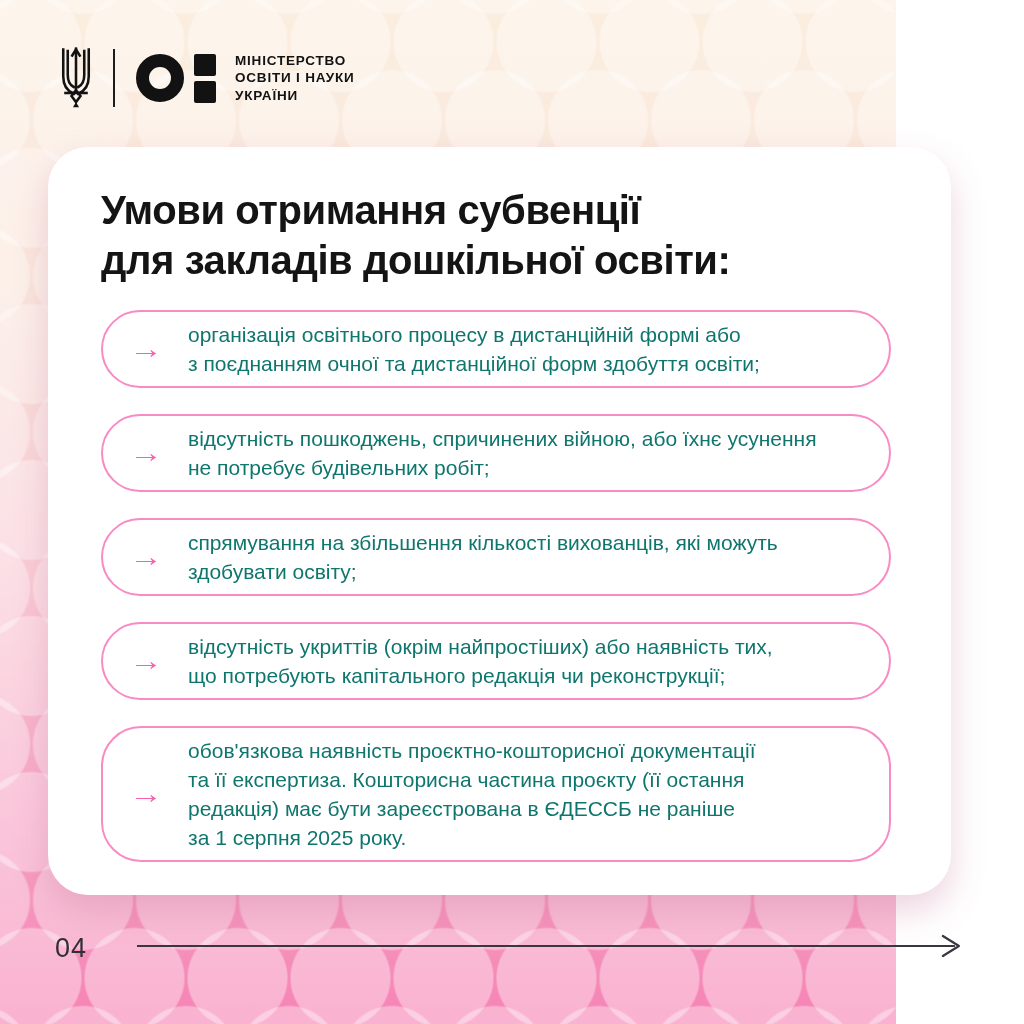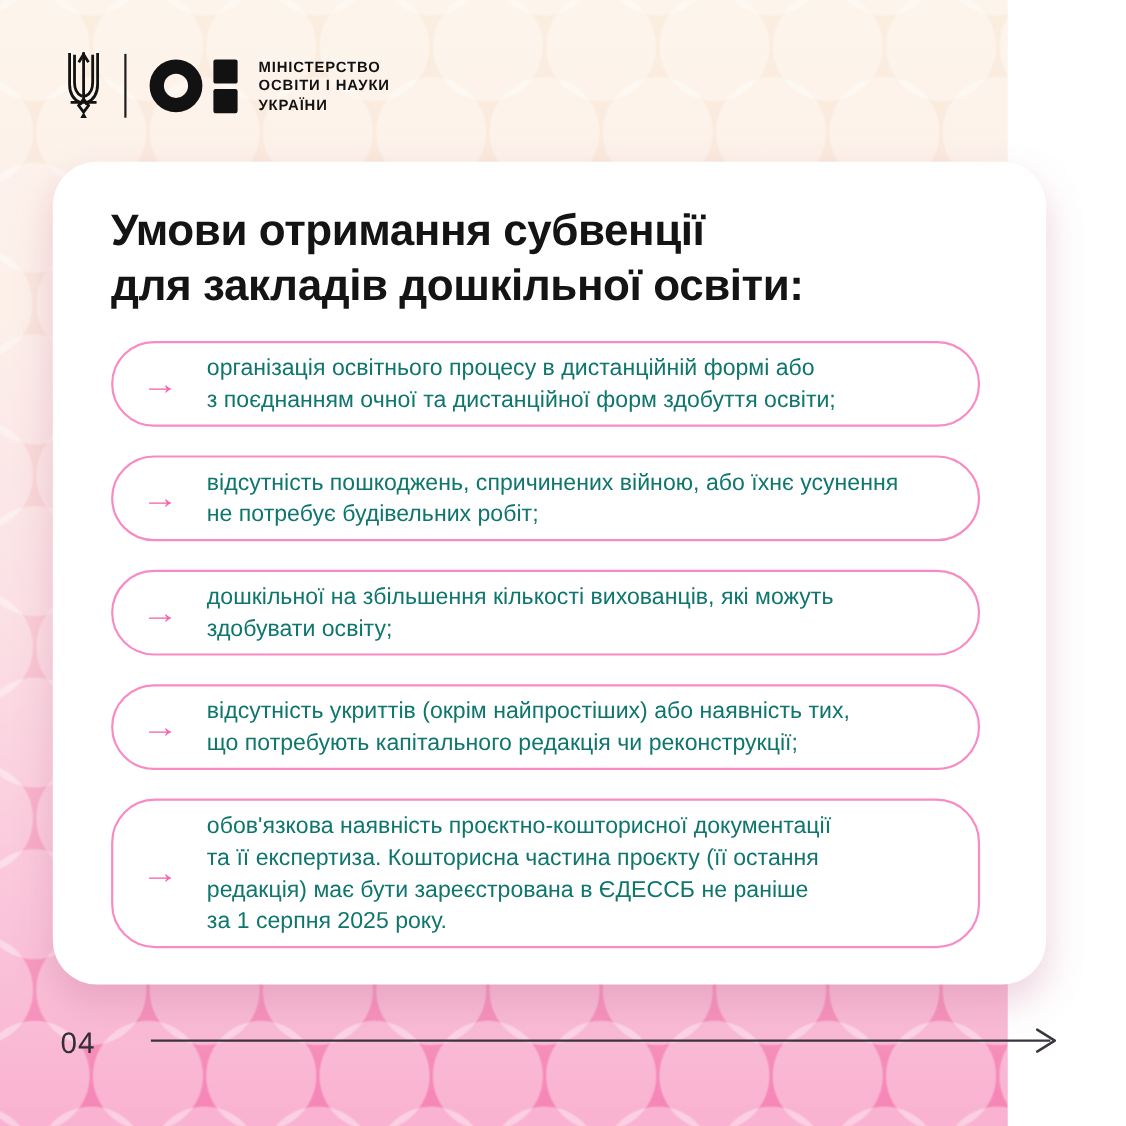--- a/index.html
+++ b/index.html
@@ -10,21 +10,20 @@
   }
   
   .page{
     position:relative;width:896px;height:1024px;
     background-image:
       radial-gradient(circle 51px at 51.5px 78px,  rgba(255,255,255,0.38) 49px, rgba(255,255,255,0) 51px),
       radial-gradient(circle 51px at 51.5px 78px,  rgba(255,255,255,0.38) 49px, rgba(255,255,255,0) 51px),
       linear-gradient(180deg,#FBEEDF 0%,#FAE6DC 28%,#F9CDD6 55%,#F7A3C4 80%,#F583B4 100%);
     background-size:103px 156px,103px 156px,100% 100%;
     background-position:-20px -36px,31.5px 42px,0 0;
-    padding-left:20px;
   }
   
   .header{
     position:absolute;left:58px;top:46px;
     display:flex;align-items:center;
   }
   .trident{width:36px;height:64px;flex:0 0 auto;}
   .hdr-divider{width:2px;height:58px;background:#1d1d1d;margin-left:19px;flex:0 0 auto;}
   .mon-logo{display:flex;align-items:center;margin-left:21px;flex:0 0 auto;}
   .mon-ring{
@@ -118,21 +117,21 @@
       </div>
 
       <div class="item">
         <span class="item-arrow">→</span>
         <p class="item-text">відсутність пошкоджень, спричинених війною, або їхнє усунення
 не потребує будівельних робіт;</p>
       </div>
 
       <div class="item">
         <span class="item-arrow">→</span>
-        <p class="item-text">дошкільної на збільшення кількості вихованців, які можуть
+        <p class="item-text">спрямування на збільшення кількості вихованців, які можуть
 здобувати освіту;</p>
       </div>
 
       <div class="item">
         <span class="item-arrow">→</span>
         <p class="item-text">відсутність укриттів (окрім найпростіших) або наявність тих,
 що потребують капітального редакція чи реконструкції;</p>
       </div>
 
       <div class="item">

